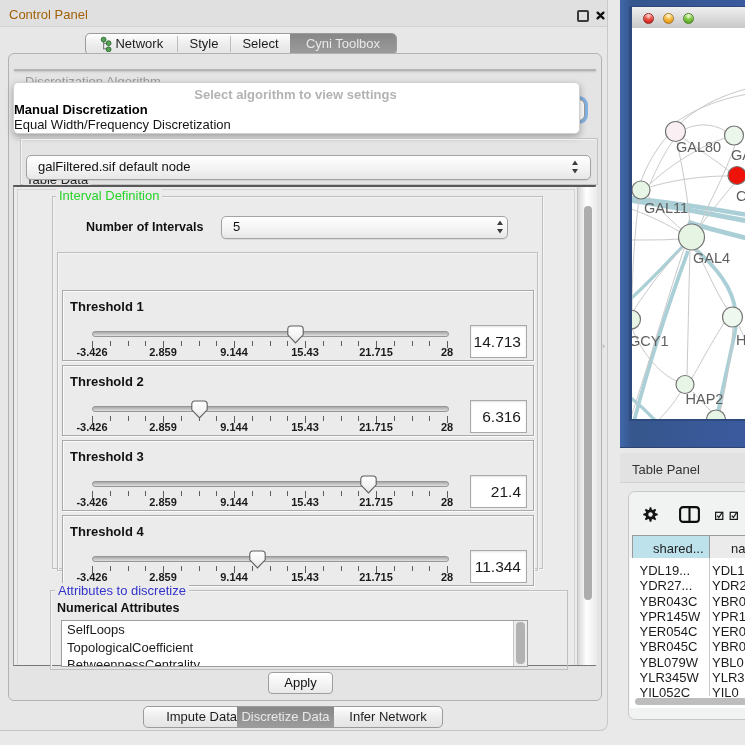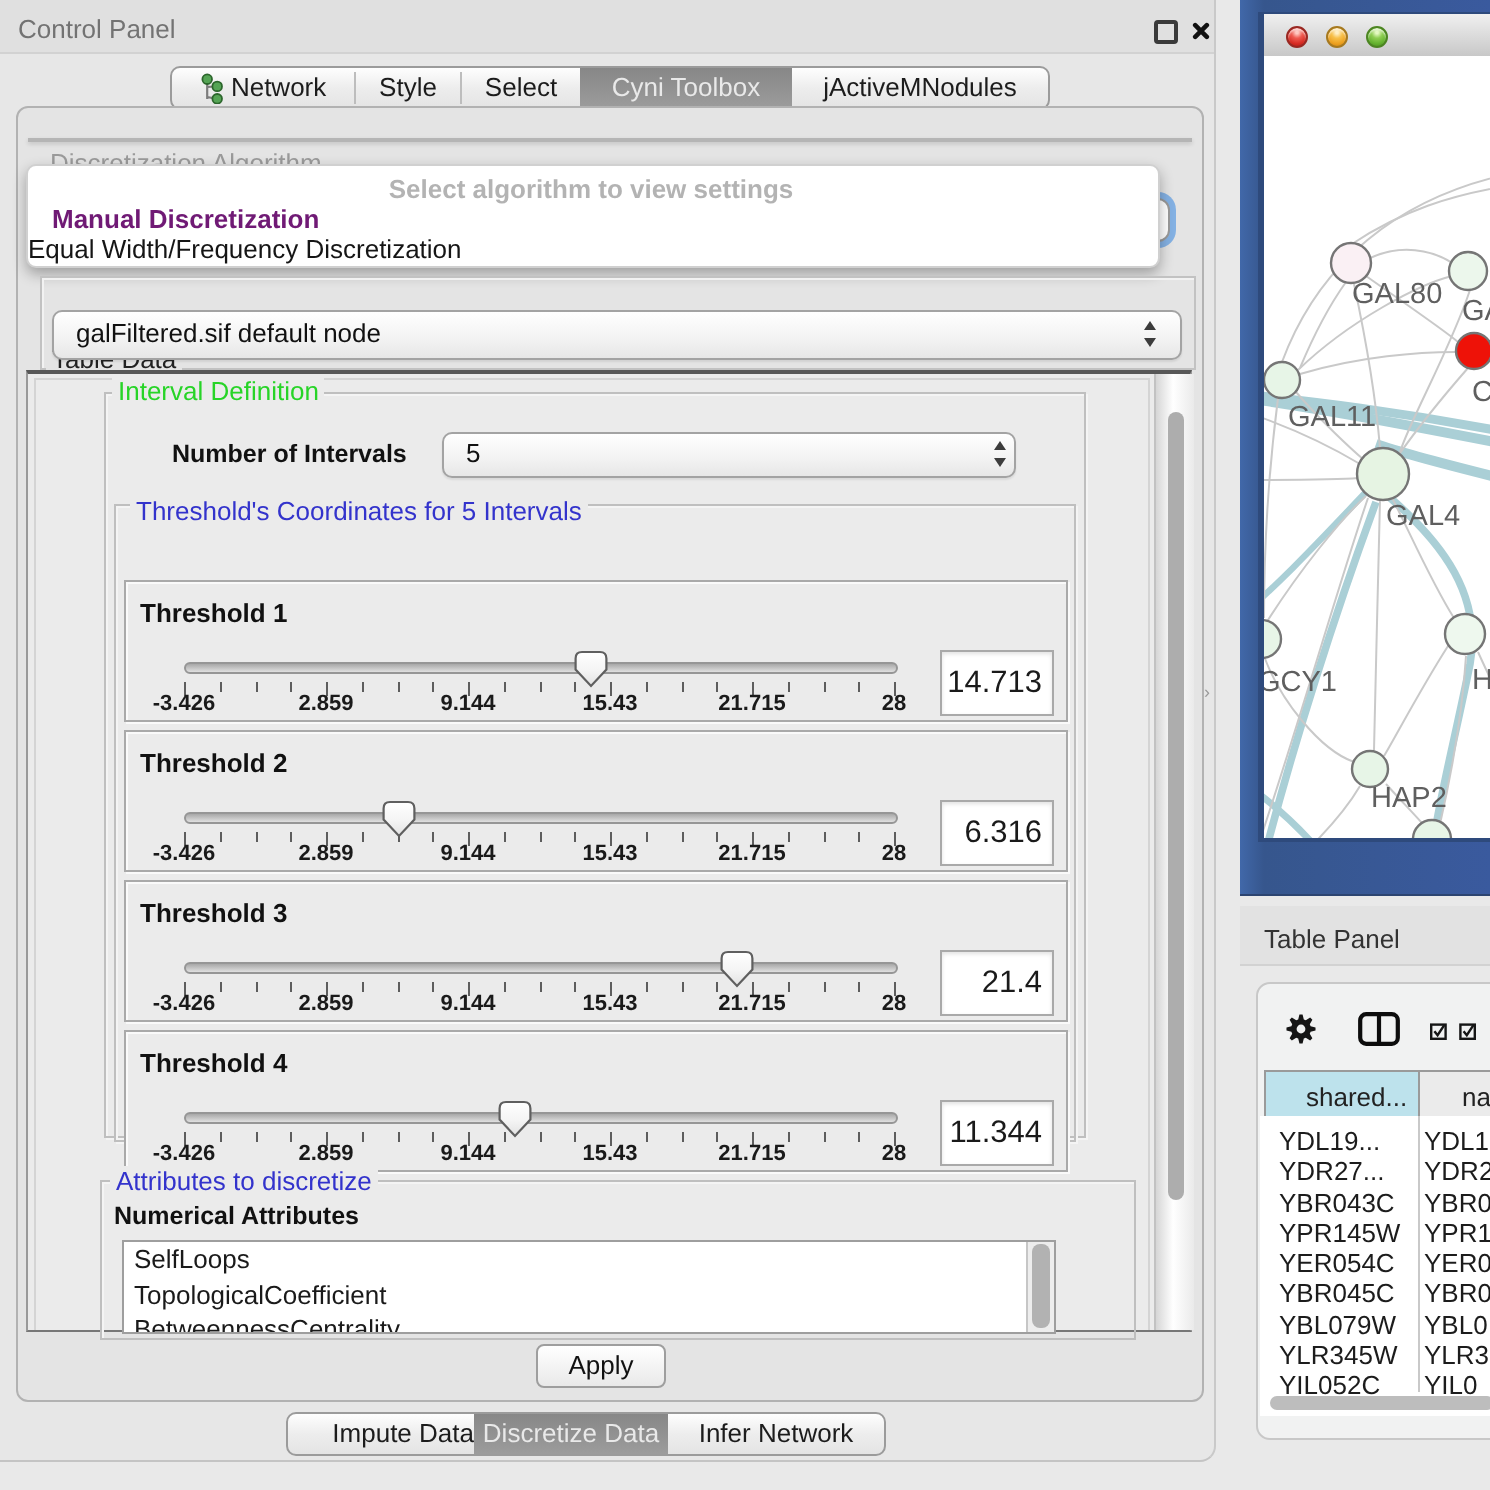--- a/index.html
+++ b/index.html
@@ -20,51 +20,50 @@
 .tick{position:absolute;width:1.2px;background:#5d5d5d;top:49.5px;}
 .tlab{position:absolute;top:55px;font-size:11px;font-weight:700;color:#1a1a1a;transform:translateX(-50%);}
 .thumb{position:absolute;top:33px;}
 .rowt{position:absolute;font-size:13px;color:#1c1c1c;}
 </style>
 </head>
 <body>
 
 <div class="abs" id="cpwin" style="left:0;top:0;width:607px;height:730px;background:#e7e7e7;border-right:1px solid #c9c9c9;border-bottom:1px solid #c4c4c4;border-radius:0 0 8px 0;"></div>
 <div class="abs" style="left:0;top:0;width:607px;height:26px;background:#e0e0e0;border-bottom:1px solid #d2d2d2;"></div>
-<div class="abs" style="left:9px;top:7px;font-size:13px;color:#737373;">Control Panel</div>
+<div class="abs" style="left:9px;top:7px;font-size:13px;color:#a16207;">Control Panel</div>
 <div class="abs" style="left:577px;top:10px;width:8px;height:8px;border:2px solid #3a3a3a;border-radius:2px;"></div>
 <svg class="abs" style="left:596px;top:11px;" width="9" height="9" viewBox="0 0 9 9">
     <path d="M1.6 1.6 L7.4 7.4 M7.4 1.6 L1.6 7.4" stroke="#111" stroke-width="2.3" stroke-linecap="round"></path>
   </svg>
 
 <div class="tabrow" style="left:85px;top:33px;height:20px;">
   <div class="tab" style="width:91px;"><svg width="12" height="16" viewBox="0 0 12 16" style="vertical-align:-4px;">
         <path d="M3.6 5 L3.6 13.5 M3.6 7.5 L8.4 7.2 M3.6 12.5 L8.4 13.4" stroke="#7d7d7d" stroke-width="1.1" fill="none"></path>
         <circle cx="3.6" cy="3.6" r="2.4" fill="#55a455" stroke="#2c662c" stroke-width="0.9"></circle>
         <circle cx="8.6" cy="7.2" r="2.4" fill="#55a455" stroke="#2c662c" stroke-width="0.9"></circle>
         <circle cx="8.6" cy="13.4" r="2.4" fill="#55a455" stroke="#2c662c" stroke-width="0.9"></circle>
       </svg> Network</div>
   <div class="tdiv"></div>
   <div class="tab" style="width:52px;">Style</div>
   <div class="tdiv"></div>
   <div class="tab" style="width:59px;">Select</div>
   <div class="tab sel" style="width:106px;">Cyni Toolbox</div>
-  <div class="tab" style="width:128px;">jActiveMNodules</div>
 </div>
 
 <div class="abs" style="left:8px;top:53px;width:592px;height:646px;background:#e4e4e4;border:1px solid #b2b2b2;border-radius:6px;"></div>
 
 <div class="abs" style="left:14px;top:69px;width:582px;height:2px;background:#b5b5b5;box-shadow:0 1px 2px rgba(0,0,0,0.15);"></div>
 <div class="abs" style="left:22px;top:74px;font-size:13px;color:#9a9a9a;background:#e4e4e4;padding:0 3px;">Discretization Algorithm</div>
 
 <div class="abs" style="left:430px;top:99px;width:153px;height:20px;border-radius:6px;background:#fff;border:1px solid #9a9a9a;box-shadow:0 0 0 3px #84b1e3;"></div>
 
 <div class="abs" style="left:13px;top:82px;width:565px;height:50px;background:#fff;border:1px solid #d0d0d0;border-radius:5px;box-shadow:0 3px 7px rgba(0,0,0,0.3);"></div>
 <div class="abs" style="left:13px;top:87px;width:565px;text-align:center;font-size:13px;font-weight:700;color:#b3b3b3;">Select algorithm to view settings</div>
-<div class="abs" style="left:14px;top:102px;font-size:13px;font-weight:700;color:#701a75;margin-left:12px;">Manual Discretization</div>
+<div class="abs" style="left:14px;top:102px;font-size:13px;font-weight:700;color:#000000;">Manual Discretization</div>
 <div class="abs" style="left:14px;top:117px;font-size:13px;color:#151515;">Equal Width/Frequency Discretization</div>
 
 <div class="abs" style="left:20px;top:138px;width:576px;height:45px;border:1px solid #c2c2c2;box-shadow:inset 1px 1px 0 #f2f2f2;"></div>
 <div class="abs" style="left:23px;top:133px;font-size:13px;color:#222;background:#e4e4e4;padding:0 3px;margin-top:39px;">Table Data</div>
 <div class="combo" style="left:26px;top:155px;width:563px;height:23px;"></div>
 <div class="combotext" style="left:38px;top:159px;">galFiltered.sif default node</div>
 <svg class="abs" style="left:571px;top:160px;" width="8" height="14" viewBox="0 0 8 14">
     <path d="M4 0.5 L7 5 L1 5 Z" fill="#3c3c3c"></path>
     <path d="M4 13.5 L7 9 L1 9 Z" fill="#3c3c3c"></path>
   </svg>
@@ -79,21 +78,20 @@
 
   <div class="abs" style="left:73px;top:33px;font-size:12.5px;font-weight:700;color:#111;">Number of Intervals</div>
   <div class="combo" style="left:208px;top:29px;width:285px;height:21px;"></div>
   <div class="combotext" style="left:220px;top:32px;">5</div>
   <svg class="abs" style="left:483px;top:33px;" width="8" height="14" viewBox="0 0 8 14">
       <path d="M4 0.5 L7 5 L1 5 Z" fill="#3c3c3c"></path>
       <path d="M4 13.5 L7 9 L1 9 Z" fill="#3c3c3c"></path>
     </svg>
 
   <div class="abs" style="left:44px;top:65px;width:479px;height:317px;border:1px solid #bfbfbf;box-shadow:inset 1px 1px 0 #f4f4f4,1px 1px 0 #f4f4f4;"></div>
-  <div class="gtitle" style="left:52px;top:61.5px;color:#3333cc;">Threshold's Coordinates for 5 Intervals</div>
 
   <div class="blk" style="left:49px;top:79px;">
 <div class="blklab">Threshold 1</div>
 <div class="track"></div>
 <div class="tick" style="left:29.0px;height:7px;"></div>
 <div class="tick" style="left:46.8px;height:5.5px;"></div>
 <div class="tick" style="left:64.5px;height:5.5px;"></div>
 <div class="tick" style="left:82.2px;height:5.5px;"></div>
 <div class="tick" style="left:100.0px;height:7px;"></div>
 <div class="tick" style="left:117.8px;height:5.5px;"></div>

